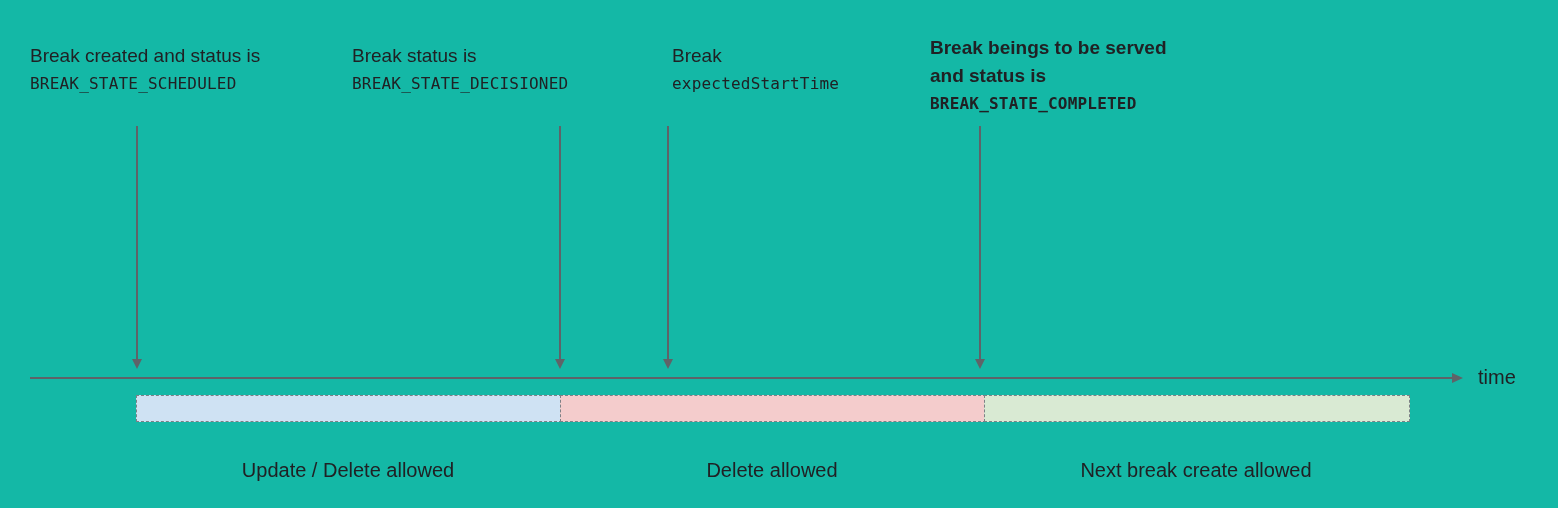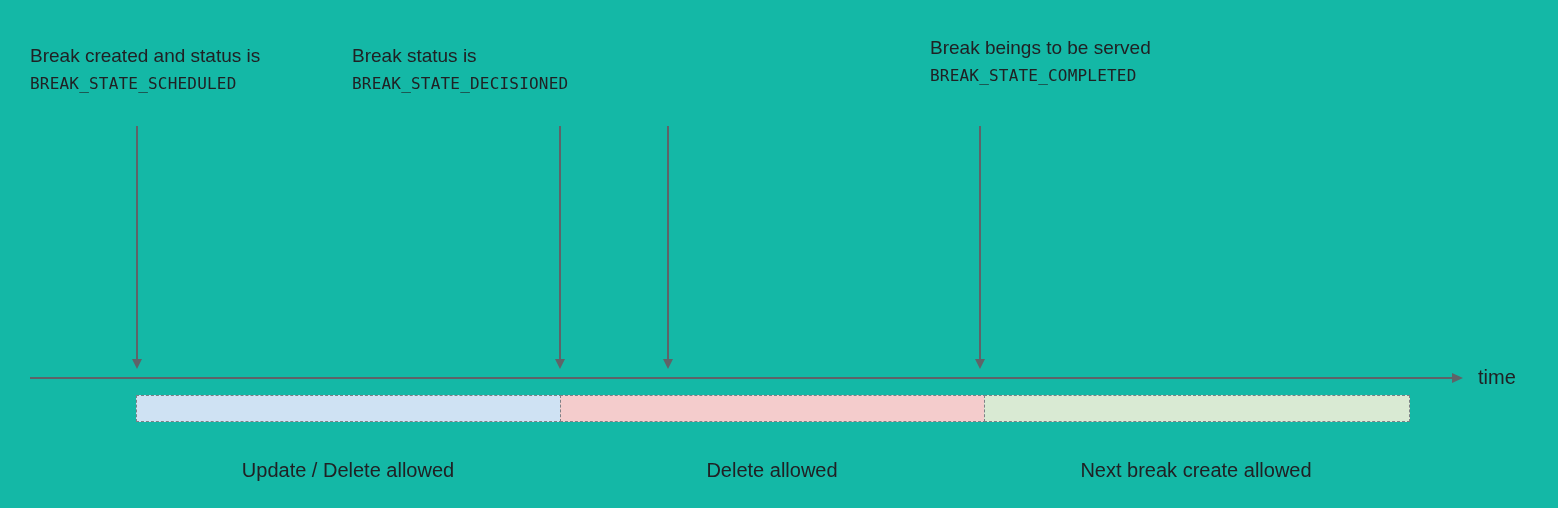--- a/index.html
+++ b/index.html
@@ -91,24 +91,27 @@
     <div>Break created and status is</div>
     <div class="mono">BREAK_STATE_SCHEDULED</div>
   </div>
 
   <div class="ann" style="left:352px; top:42px;">
     <div>Break status is</div>
     <div class="mono">BREAK_STATE_DECISIONED</div>
   </div>
 
   <div class="ann" style="left:672px; top:42px;">
+    <div>Break</div>
+    <div class="mono">expectedStartTime</div>
   </div>
 
-  <div class="ann" style="left:930px; top:34px;">
+  <div class="ann" style="left:930px; top:34px;font-weight:bold;">
     <div>Break beings to be served</div>
+    <div>and status is</div>
     <div class="mono">BREAK_STATE_COMPLETED</div>
   </div>
 
   <div class="arrow" style="left:136px; top:126px; height:234px;">
     <div class="head"></div>
   </div>
   <div class="arrow" style="left:559px; top:126px; height:234px;">
     <div class="head"></div>
   </div>
   <div class="arrow" style="left:667px; top:126px; height:234px;">

